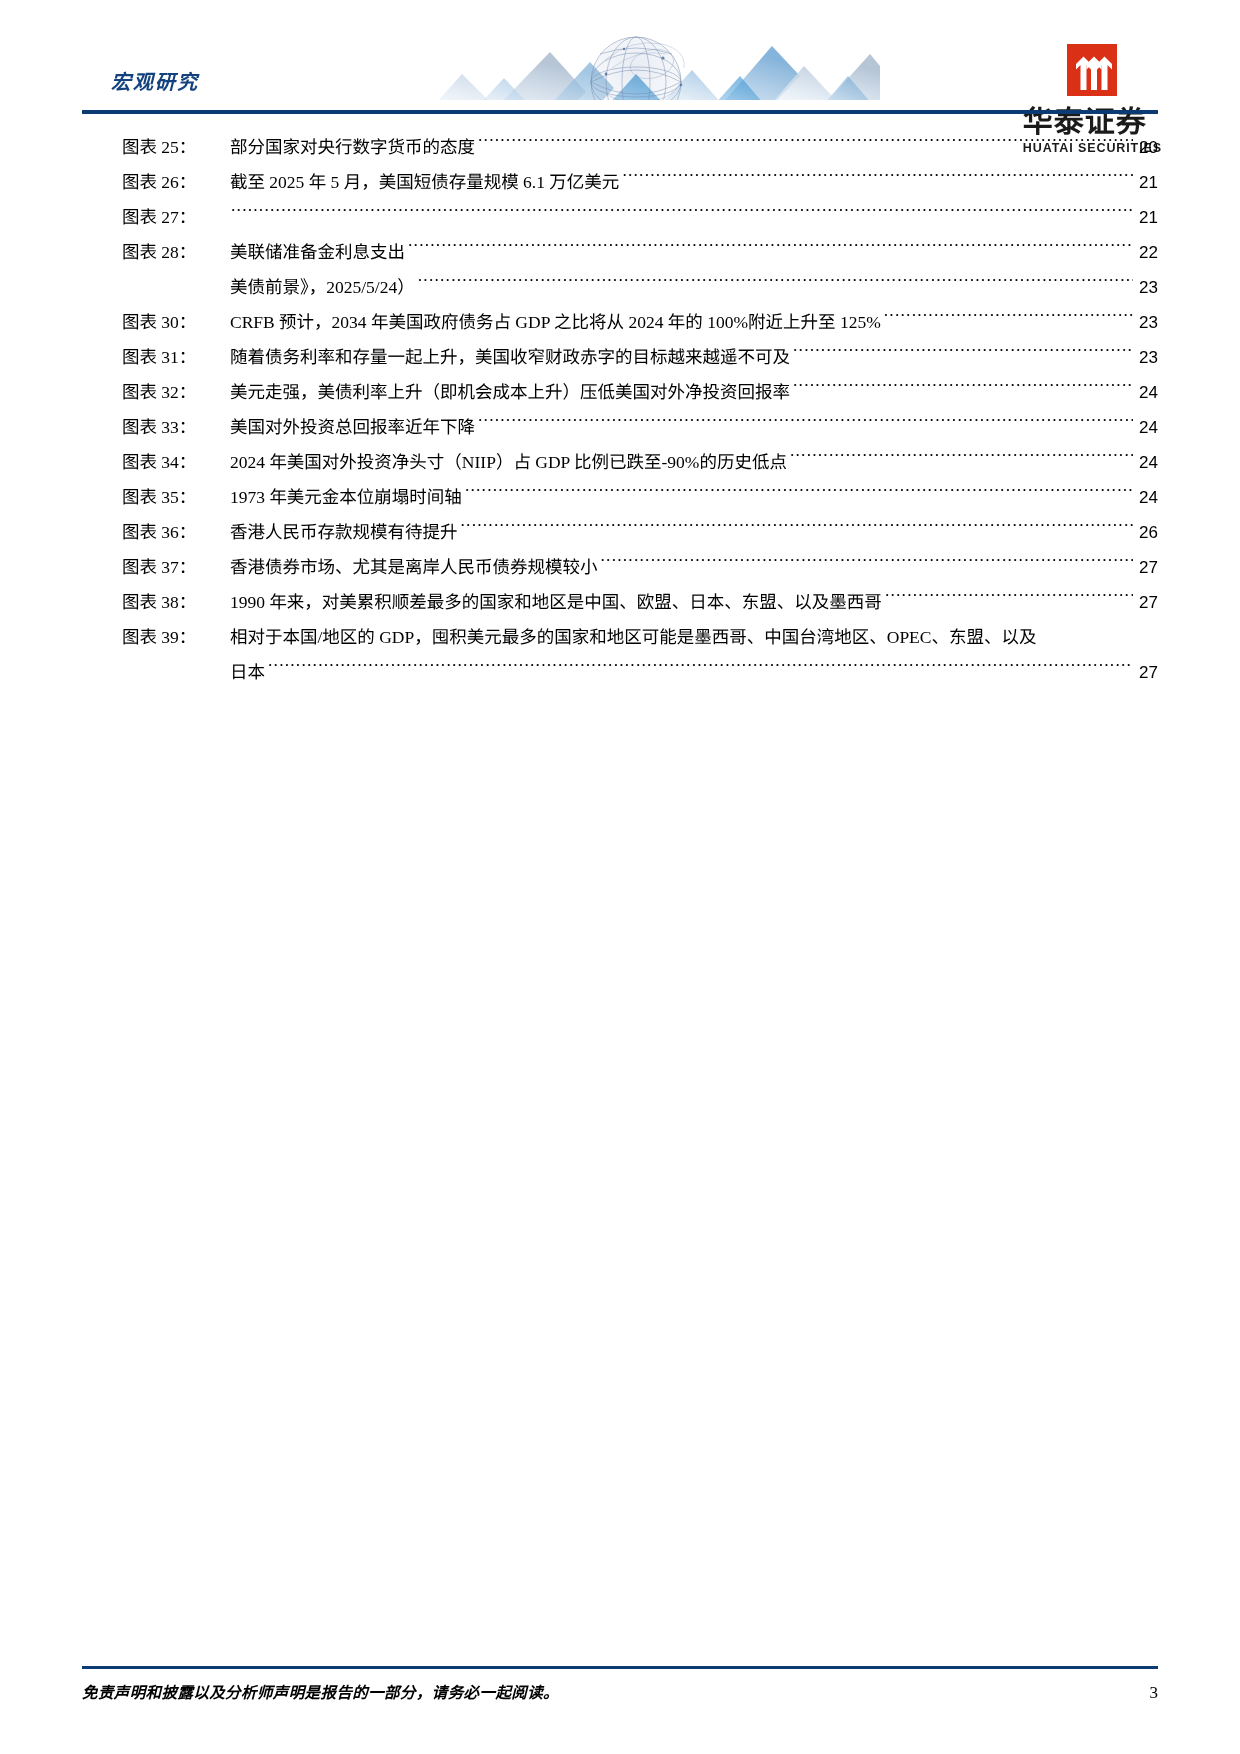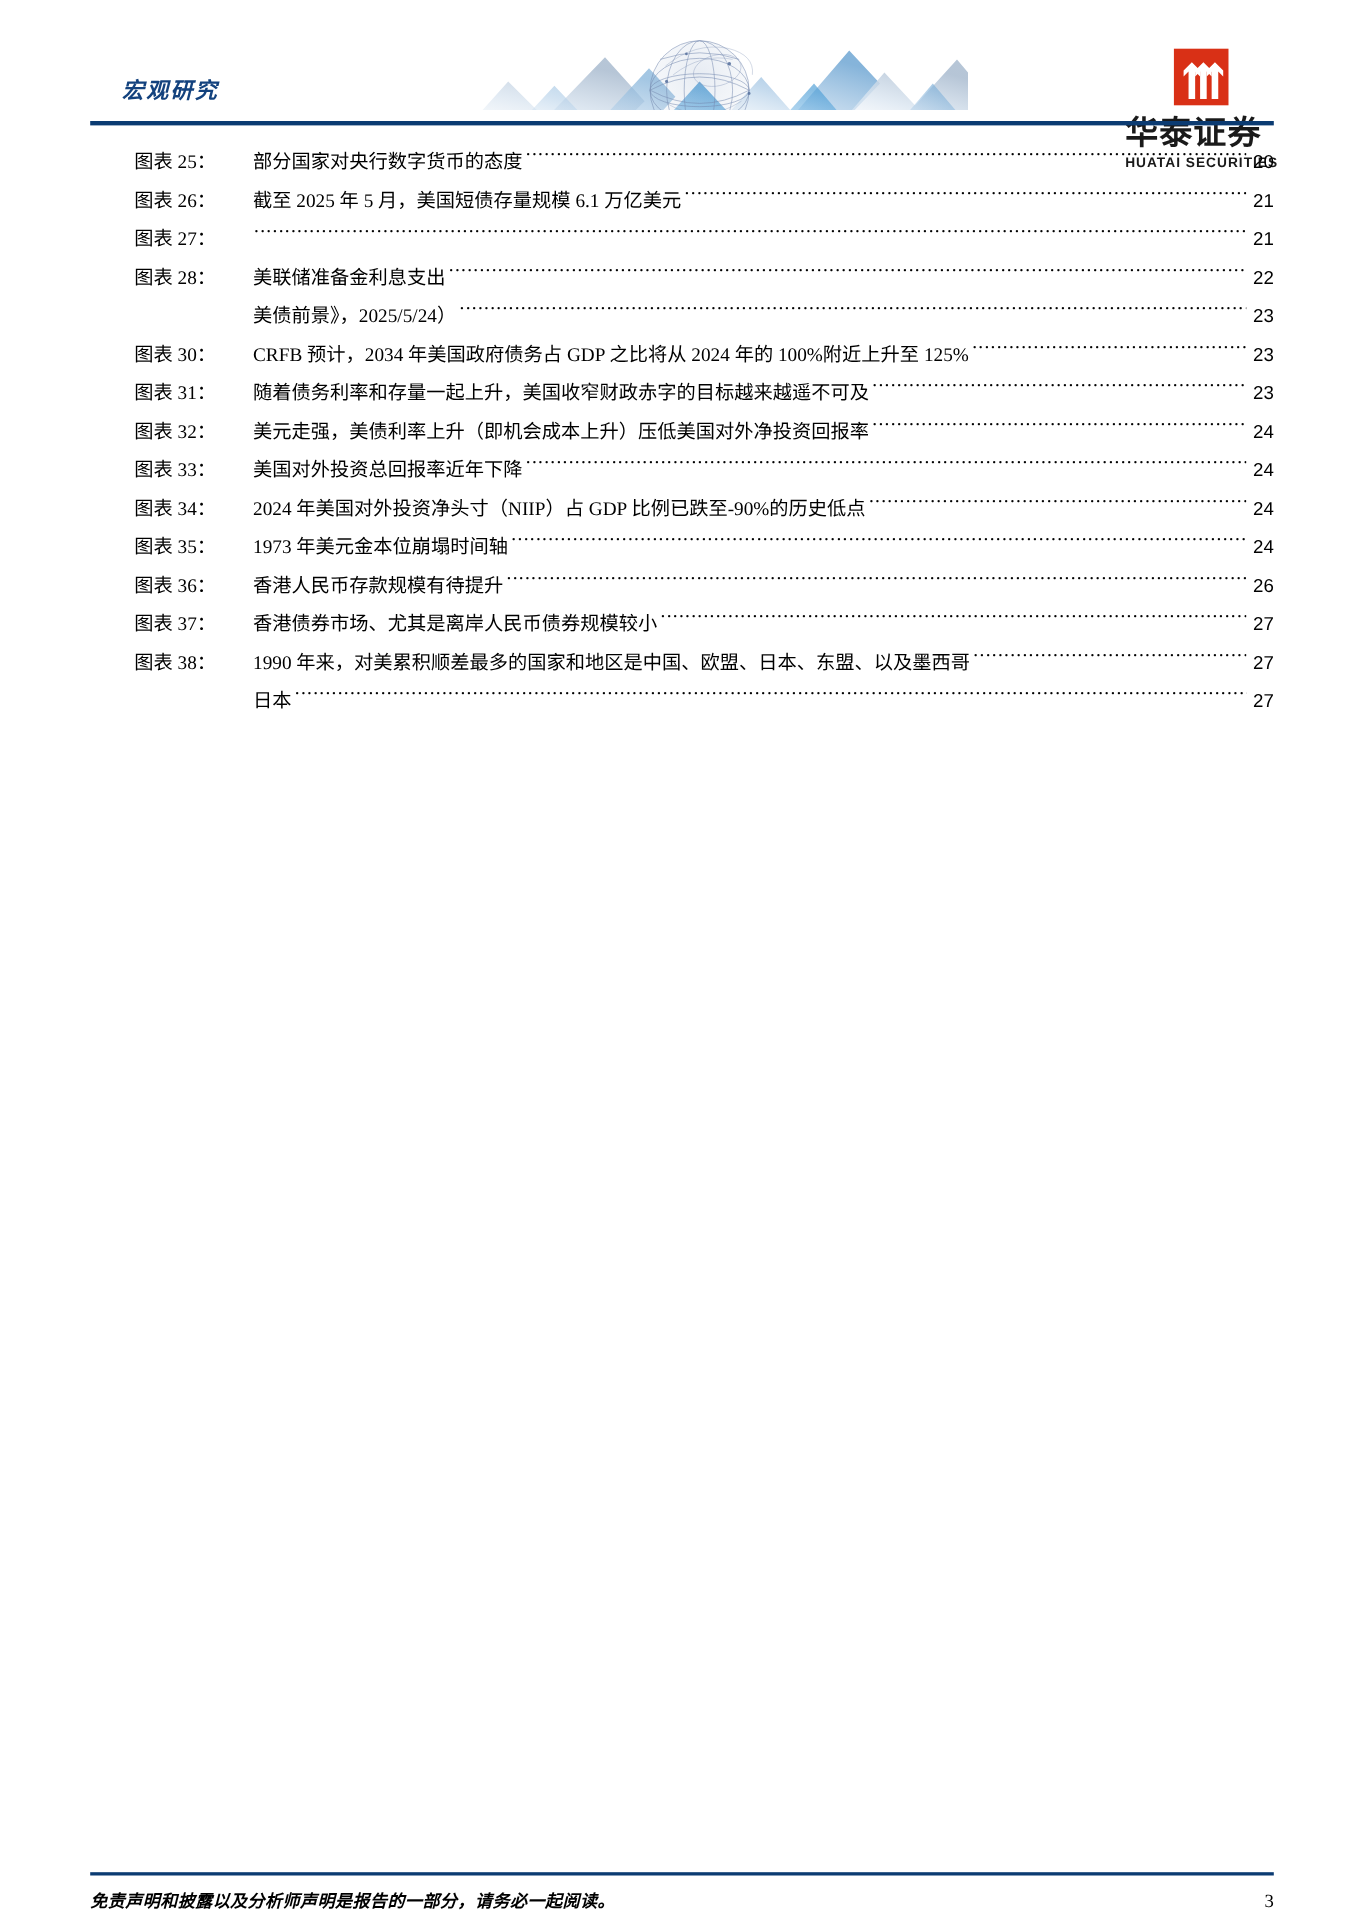--- a/index.html
+++ b/index.html
@@ -169,21 +169,20 @@
     font-size: 17px;
     color: #000;
   }
 
   
   .footer {
     position: absolute;
     left: 82px;
     top: 1666px;
     width: 1076px;
-    margin-top: 36px;
   }
   .footer-rule {
     width: 100%;
     height: 3px;
     background: #0b3b72;
   }
   .footer-row {
     display: flex;
     align-items: baseline;
     justify-content: space-between;
@@ -407,20 +406,24 @@
       </div>
       <div class="toc-entry">
         <div class="toc-line">
           <span class="toc-label">图表 38：</span>
           <span class="toc-text">1990 年来，对美累积顺差最多的国家和地区是中国、欧盟、日本、东盟、以及墨西哥</span>
           <span class="toc-dots"></span>
           <span class="toc-page">27</span>
         </div>
       </div>
       <div class="toc-entry">
+        <div class="toc-line nodots">
+          <span class="toc-label">图表 39：</span>
+          <span class="toc-text">相对于本国/地区的 GDP，囤积美元最多的国家和地区可能是墨西哥、中国台湾地区、OPEC、东盟、以及</span>
+        </div>
         <div class="toc-line">
           <span class="toc-label spacer">图表 39：</span>
           <span class="toc-text cont">日本</span>
           <span class="toc-dots"></span>
           <span class="toc-page">27</span>
         </div>
       </div>
     </div>
 
   <div class="footer">

